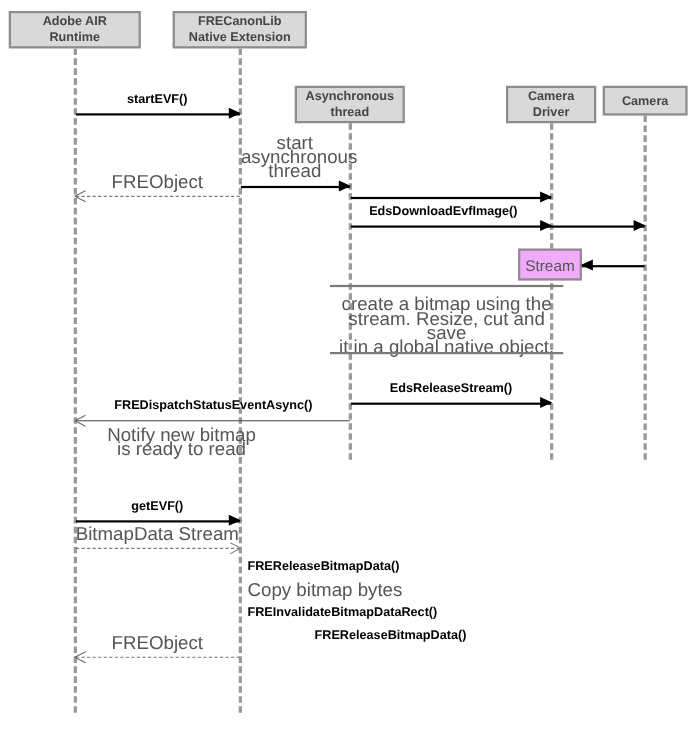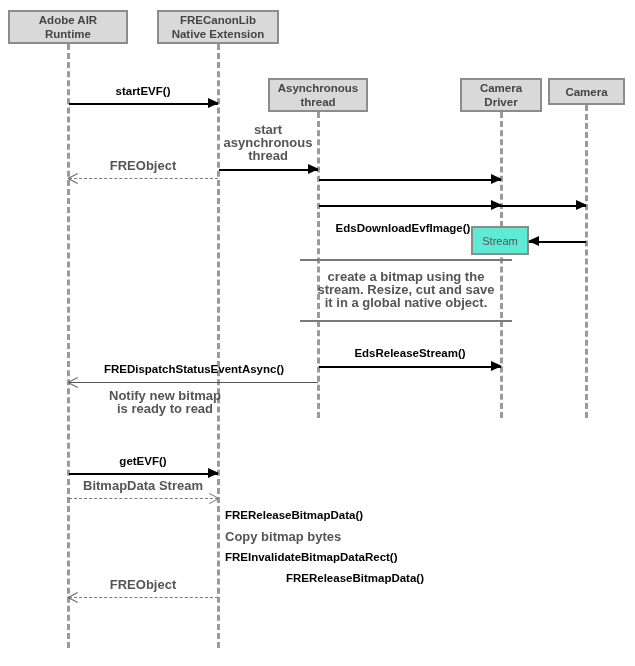--- a/index.html
+++ b/index.html
@@ -108,37 +108,37 @@
     text-align: center;
     white-space: nowrap;
     line-height: 13px;
   }
   .label.bold {
     font-weight: bold;
     font-size: 11.5px;
     color: #000000;
   }
   .label.plain {
-    font-weight: bold;
-    font-size: 13px;
+    font-weight: normal;
+    font-size: 17px;
     color: #555555;
   }
   .label.multi { white-space: normal; }
   .label.left { text-align: left; }
 
   
   .objbox {
     position: absolute;
     box-sizing: border-box;
-    background: #5eead4;
+    background: #f0abfc;
     border: 2px solid #8c8c8c;
     display: flex;
     align-items: center;
     justify-content: center;
-    font-size: 11px;
+    font-size: 14px;
     color: #555555;
   }
 
   
   .rule {
     position: absolute;
     height: 0;
     border-top: 2px solid #7a7a7a;
   }
 </style>
@@ -189,21 +189,21 @@
   <div class="msg dashed" style="left:69px; top:178px; width:149px;">
     <div class="line"></div>
       <div class="head-open-l"></div>
   </div>
 
   <div class="msg solid" style="left:319px; top:179px; width:182px;">
     <div class="line"></div>
       <div class="head-fill-r"></div>
   </div>
 
-  <div class="label bold" style="left:312px; top:186px; width:182px;margin-top:36px;">EdsDownloadEvfImage()</div>
+  <div class="label bold" style="left:312px; top:186px; width:182px;">EdsDownloadEvfImage()</div>
   <div class="msg solid" style="left:319px; top:205px; width:267px;">
     <div class="line"></div>
       <div class="head-fill-r"></div>
   </div>
   <div class="msg solid" style="left:319px; top:205px; width:182px;">
     <div class="head-fill-r"></div>
   </div>
 
   <div class="objbox" style="left:471px; top:226px; width:58px; height:29px;">
     <span>Stream</span>

